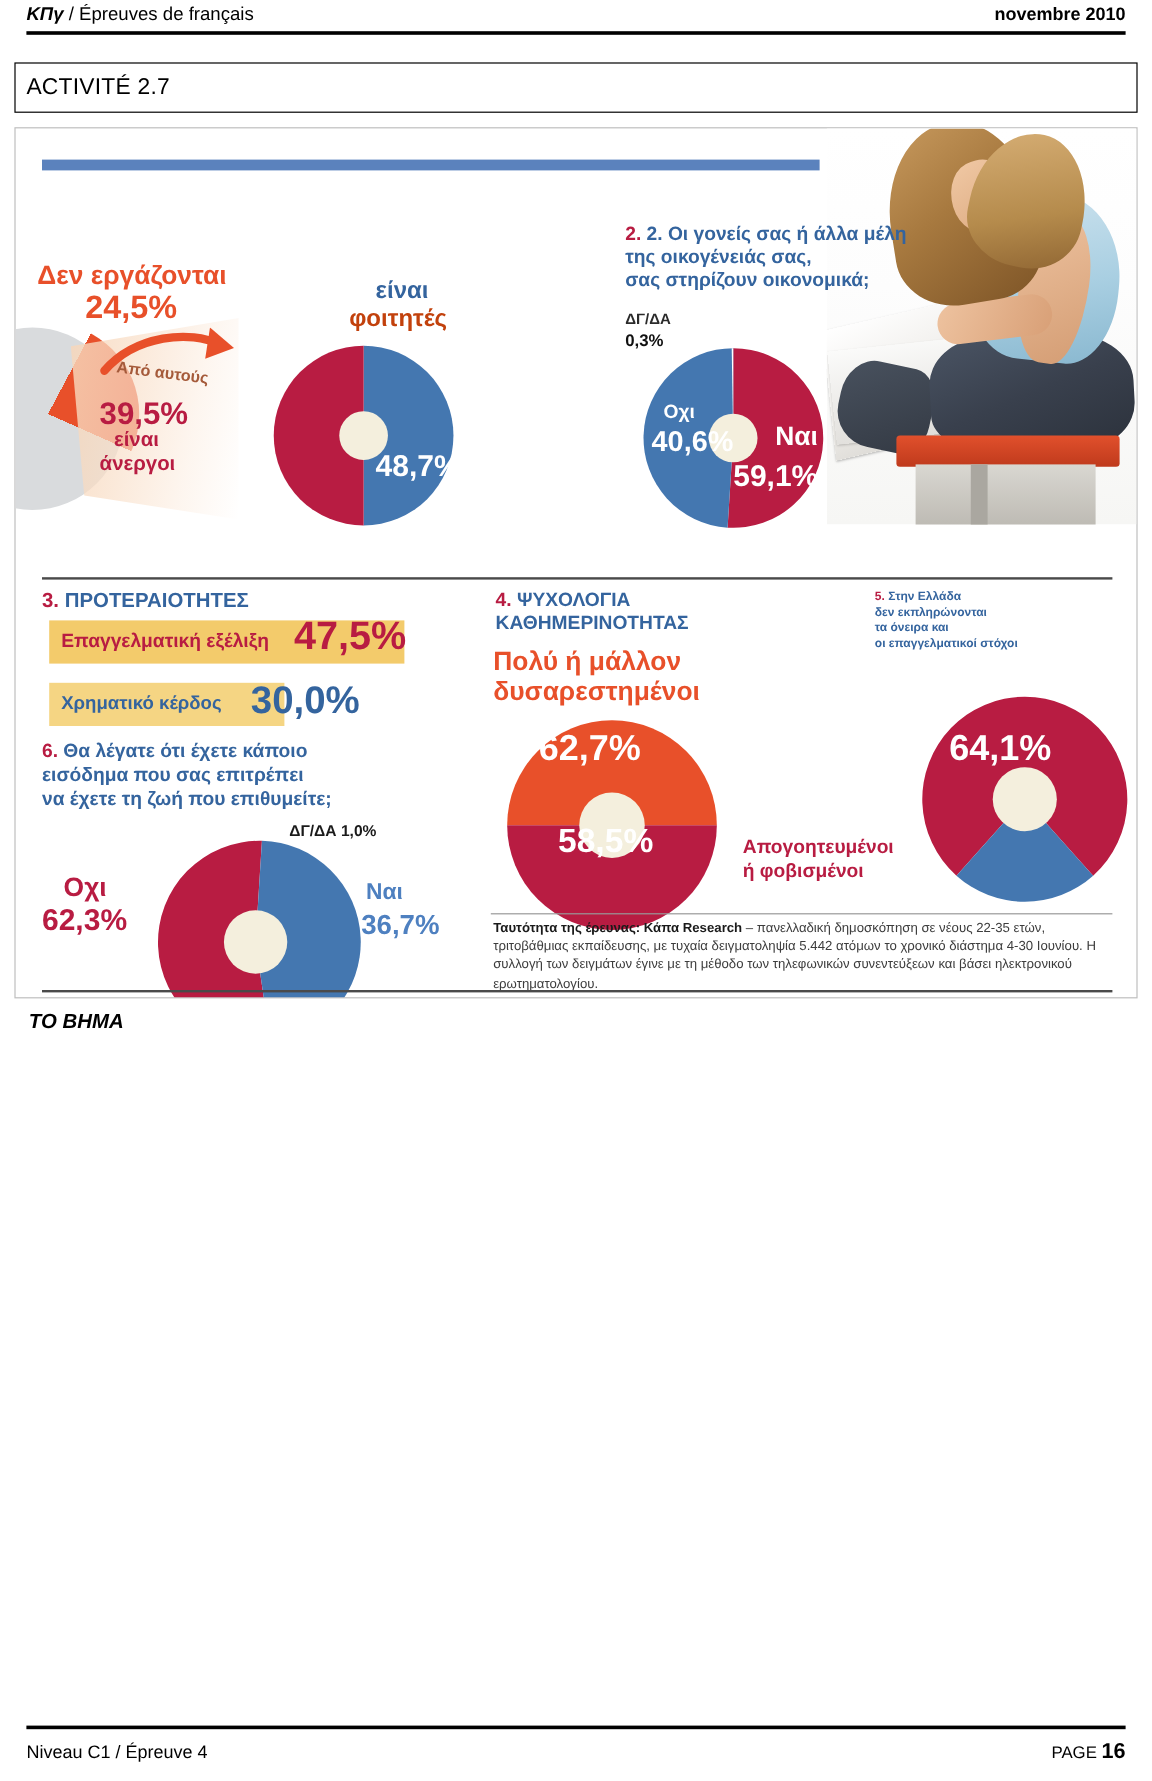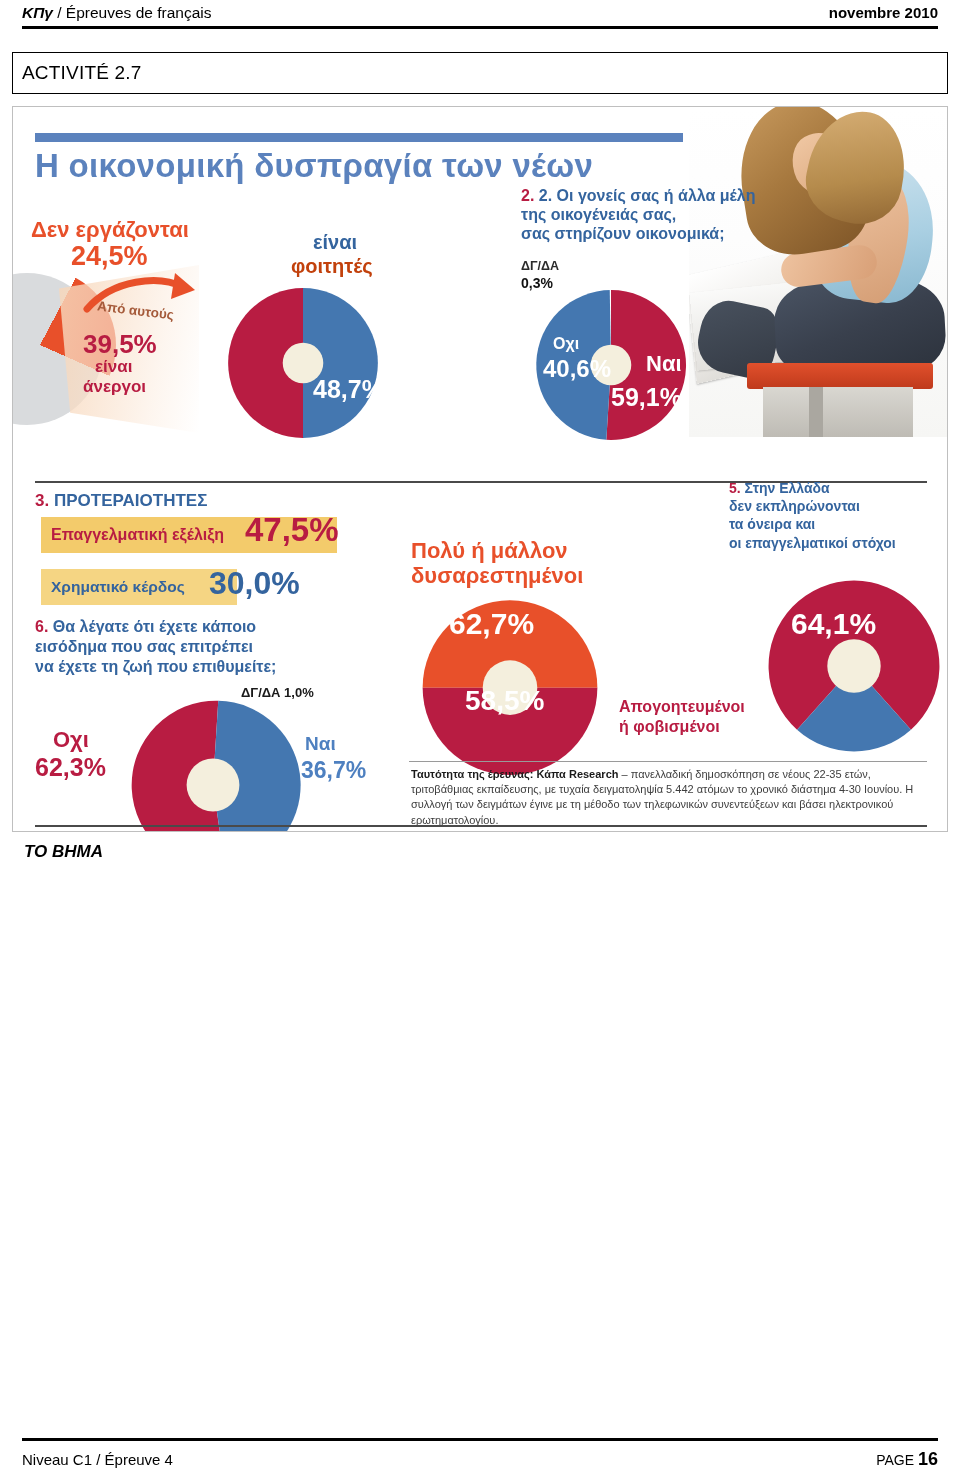--- a/index.html
+++ b/index.html
@@ -349,22 +349,22 @@
     position: absolute; left: 452px; top: 578px;
     font-size: 28px; color: #ffffff; font-weight: 700;
   }
   .s4-right-lbl {
     position: absolute; left: 596px; top: 590px;
     font-size: 16px; color: #b81c42; font-weight: 700; line-height: 1.25; margin-left: 10px;
   }
 
   
   .s5-head {
-    position: absolute; left: 716px; top: 372px;
-    font-size: 14px; color: #34649e; line-height: 1.3; width: 210px;
+    position: absolute; left: 716px; top: 384px;
+    font-size: 10px; color: #34649e; line-height: 1.3; width: 210px;
   }
   .s5-donut {
     position: absolute; left: 752px; top: 470px;
     width: 178px; height: 178px;
   }
   .s5-pct {
     position: absolute; left: 778px; top: 500px;
     font-size: 30px; color: #ffffff; font-weight: 700;
   }
 
@@ -467,21 +467,20 @@
     <div class="ph-arm-up"></div>
     <div class="ph-forearm"></div>
     <div class="ph-hair"></div>
     <div class="ph-face"></div>
     <div class="ph-hair2"></div>
     <div class="ph-brick"></div>
     <div class="ph-block"></div>
   </div>
 
   <div class="ig-rule-top"></div>
-  <div class="ig-title">Η οικονομική δυσπραγία των νέων</div>
 
   <div class="s1-nowork">Δεν εργάζονται</div>
   <div class="s1-nowork-pct">24,5%</div>
 
   <div class="s1-greycircle"></div>
   <div class="s1-wedge"></div>
   <div class="s1-fan"></div>
 
   <svg class="s1-arrow" width="120" height="50" viewBox="0 0 120 50">
     <path d="M4 36 C 30 6, 76 2, 100 14" stroke="#e8502a" stroke-width="7" fill="none" stroke-linecap="round"></path>
@@ -527,20 +526,24 @@
     <span class="q-num-red">3.</span>
     <span class="q-blue">ΠΡΟΤΕΡΑΙΟΤΗΤΕΣ</span>
   </div>
   <div class="s3-bar1"></div>
   <div class="s3-bar1-lbl">Επαγγελματική εξέλιξη</div>
   <div class="s3-bar1-pct">47,5%</div>
   <div class="s3-bar2"></div>
   <div class="s3-bar2-lbl">Χρηματικό κέρδος</div>
   <div class="s3-bar2-pct">30,0%</div>
 
+  <div class="s4-head q-head">
+    <div><span class="q-num-red">4.</span> <span>ΨΥΧΟΛΟΓΙΑ</span></div>
+    <div>ΚΑΘΗΜΕΡΙΝΟΤΗΤΑΣ</div>
+  </div>
   <div class="s4-sub">
     <div>Πολύ ή μάλλον</div>
     <div>δυσαρεστημένοι</div>
   </div>
   <svg class="s4-donut" viewBox="0 0 100 100">
     <path d="M2 52 A48 48 0 0 1 98 52 Z" fill="#e8502a"></path>
     <path d="M2 52 A48 48 0 0 0 98 52 Z" fill="#b81c42"></path>
     <circle cx="50" cy="52" r="15" fill="#f4efdd"></circle>
   </svg>
   <div class="s4-pct-top">62,7%</div>

